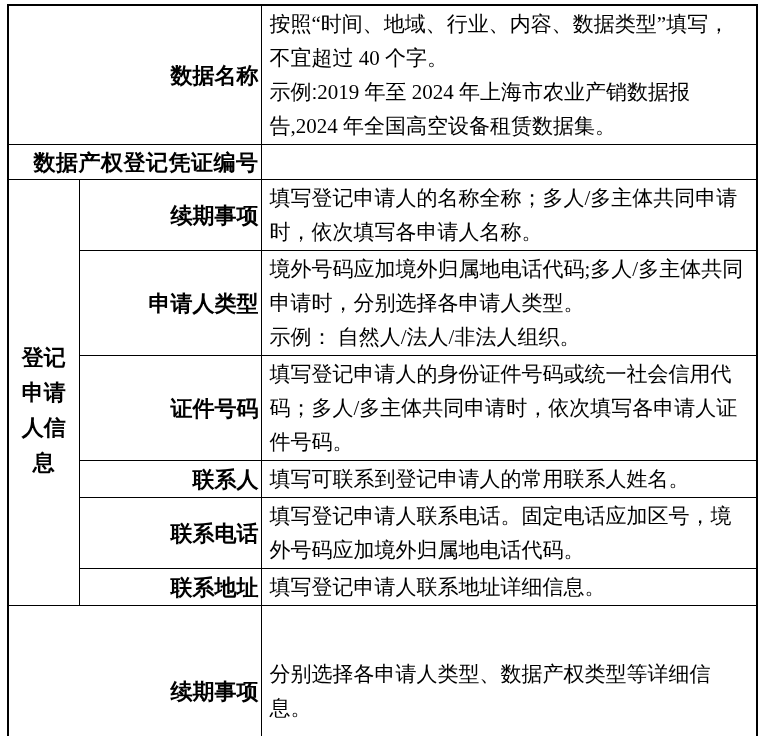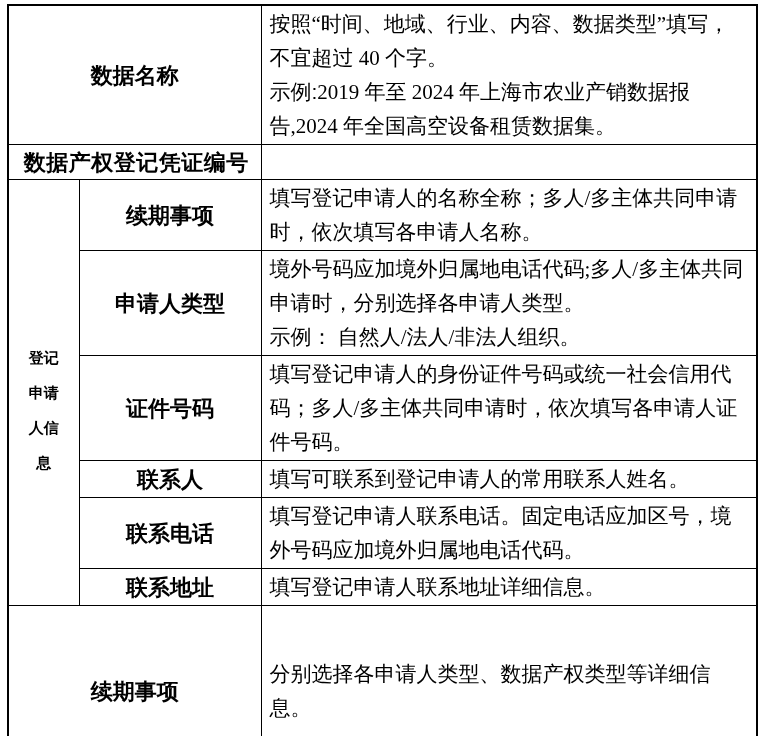--- a/index.html
+++ b/index.html
@@ -32,32 +32,32 @@
   .doc-table td.outer-l { border-left-width: 2px; }
   .doc-table td.outer-r { border-right-width: 2px; }
   .doc-table tr.first td { border-top-width: 2px; }
   .doc-table tr.last td { border-bottom-width: 2px; }
 
   td.label-cell {
     font-family: "Liberation Sans", sans-serif;
     font-weight: bold;
     font-size: 22px;
     line-height: 33px;
-    text-align: center;
+    text-align: right;
     padding: 0 2px;
   }
   td.label-cell.left-align {
-    text-align: center;
+    text-align: right;
     padding-left: 5px;
     letter-spacing: 0.5px;
   }
   td.group-cell {
     font-family: "Liberation Sans", sans-serif;
     font-weight: bold;
-    font-size: 15px;
+    font-size: 22px;
     line-height: 35px;
     text-align: center;
     white-space: pre-line;
     padding: 0;
   }
   td.desc-cell {
     font-size: 21px;
     line-height: 34px;
     text-align: left;
     padding: 1px 6px 1px 8px;

